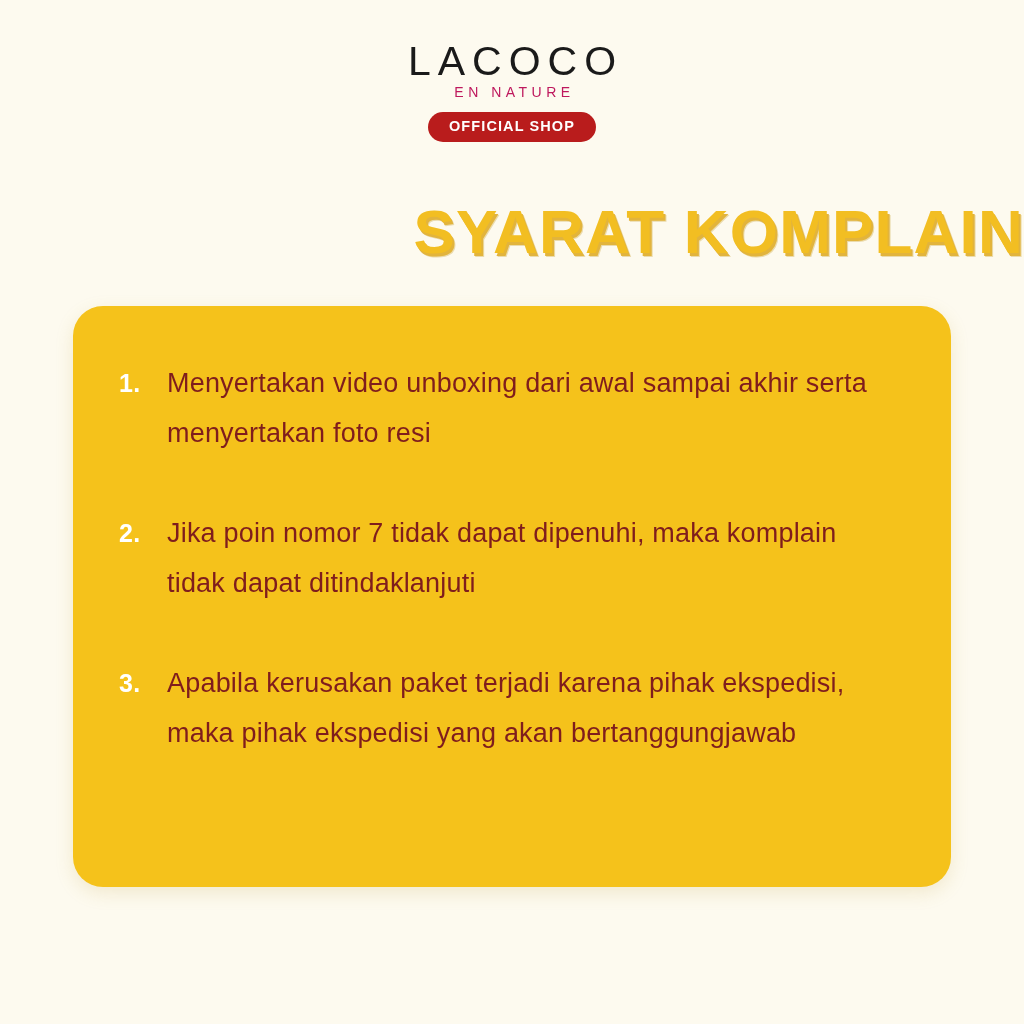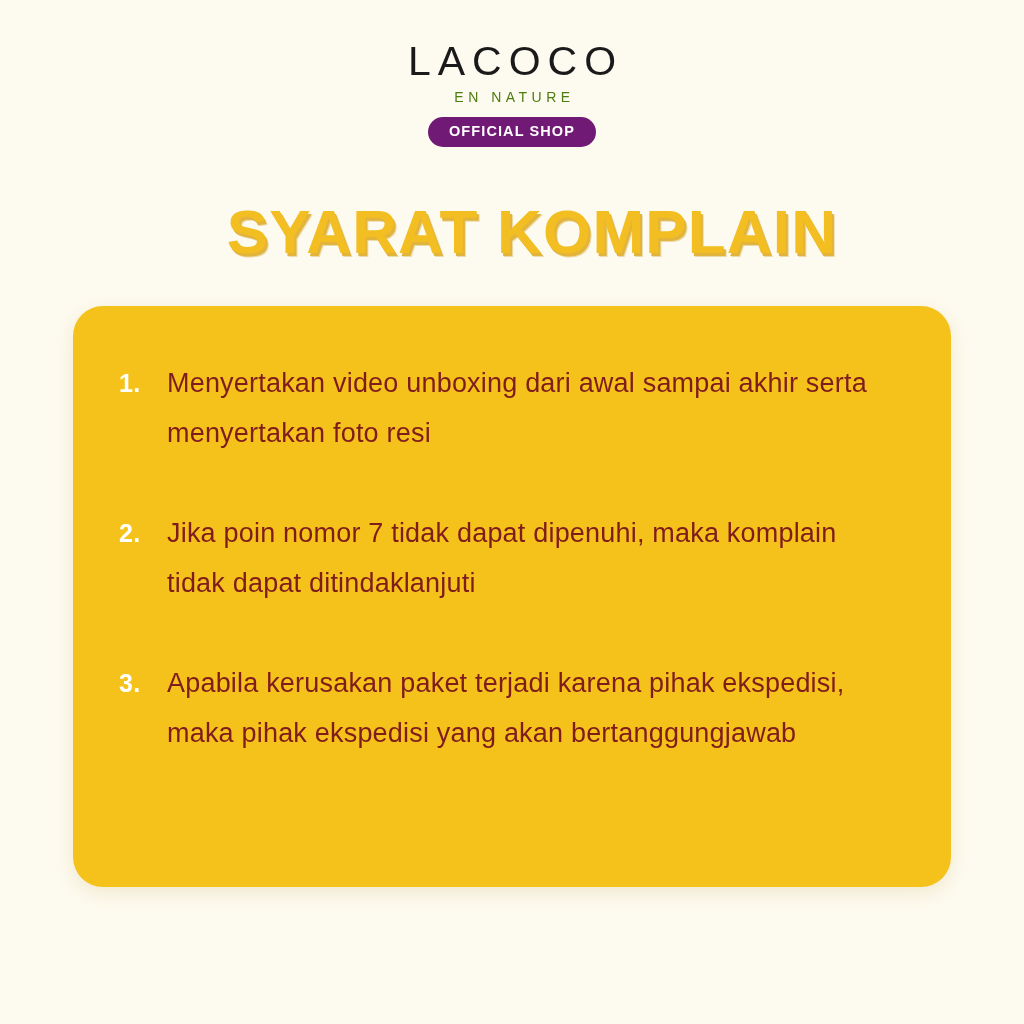--- a/index.html
+++ b/index.html
@@ -35,45 +35,44 @@
     letter-spacing: 7px;
     color: #1A1A1A;
     font-weight: 400;
     line-height: 46px;
     padding-left: 7px;
   }
   .brand-sub {
     font-family: "Liberation Sans", sans-serif;
     font-size: 14px;
     letter-spacing: 4.5px;
-    color: #4d7c0f;
+    color: #be185d;
     font-weight: 400;
-    margin-top: 5px;
     padding-left: 5px;
   }
   .brand-badge {
     display: inline-block;
     margin-top: 12px;
-    background: #701a75;
+    background: #b91c1c;
     color: #FFFFFF;
     font-size: 14.5px;
     font-weight: 700;
     letter-spacing: 1.1px;
     padding: 7px 21px 8px 21px;
     border-radius: 16px;
     line-height: 15px;
   }
 
   
   .headline {
     position: absolute;
     top: 196px;
     left: 0;
     right: 0;
-    text-align: center;
+    text-align: right;
     font-size: 62px;
     font-weight: 700;
     letter-spacing: 1.2px;
     color: #F2BE22;
     line-height: 72px;
     text-shadow:
       2px 3px 0 #E2B43C,
       3px 4px 0 rgba(200,160,50,0.35);
     margin-left: 40px;
   }

